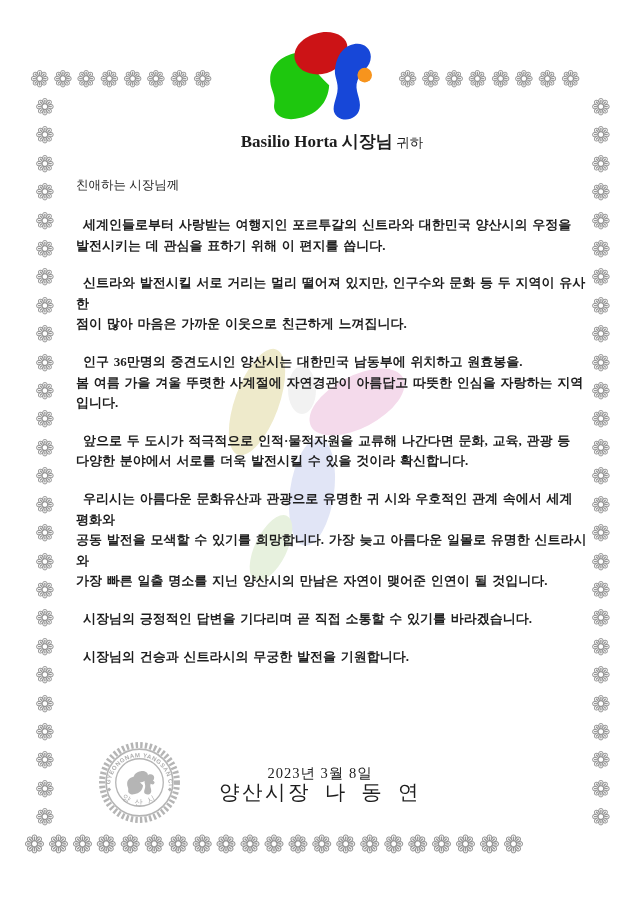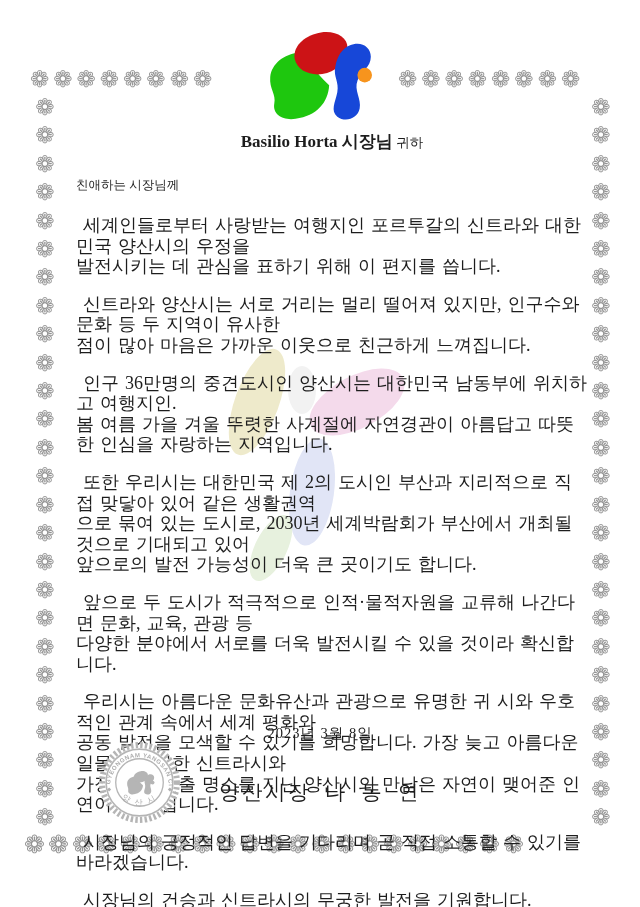--- a/index.html
+++ b/index.html
@@ -11,24 +11,24 @@
   .flower-bottom{font-size:25px;letter-spacing:3px;}
   
   .logo{position:absolute;left:256px;top:18px;width:126px;height:106px;z-index:2;}
   
   .watermark{position:absolute;left:205px;top:340px;width:235px;height:265px;z-index:0;opacity:.85;}
   
   .content{position:absolute;left:76px;top:130px;width:512px;z-index:2;}
   .recipient{font-size:17px;font-weight:bold;margin:0 0 24px 0;text-align:center;}
   .recipient .honorific{font-size:13.5px;font-weight:normal;}
   .greeting{font-size:12.5px;margin:11px 0 21px 0;}
-  .para{font-size:18px;line-height:20.6px;margin:0 0 17px 0;white-space:pre-line;
-        text-indent:7px;word-spacing:1.5px;}
+  .para{font-size:13px;line-height:20.6px;margin:0 0 17px 0;white-space:pre-line;
+        text-indent:7px;word-spacing:1.5px;font-weight:bold;}
   
-  .letter-date{position:absolute;left:0;top:724px;width:640px;text-align:center;
+  .letter-date{position:absolute;left:0;top:764px;width:640px;text-align:center;
                font-size:14.5px;letter-spacing:1px;z-index:2;}
   .signature{position:absolute;left:0;top:778px;width:640px;text-align:center;
              font-size:20.5px;letter-spacing:2.5px;word-spacing:6px;z-index:2;}
   .seal{position:absolute;left:97px;top:740px;width:85px;height:85px;z-index:2;}
 </style>
 </head>
 <body>
 
 <div class="page">
 
@@ -101,27 +101,24 @@
     <ellipse cx="152" cy="62" rx="52" ry="26" transform="rotate(-28 152 62)" style="fill: rgb(243, 212, 232);"></ellipse>
     <ellipse cx="107" cy="152" rx="22" ry="54" transform="rotate(8 107 152)" style="fill: rgb(220, 225, 245);"></ellipse>
     <ellipse cx="66" cy="208" rx="16" ry="36" transform="rotate(26 66 208)" style="fill: rgb(227, 239, 217);"></ellipse>
   </svg>
 
   <div class="content">
     <p class="recipient"><span>Basilio Horta 시장님</span><span class="honorific"> 귀하</span></p>
     <p class="greeting">친애하는 시장님께</p>
     <p class="para">세계인들로부터 사랑받는 여행지인 포르투갈의 신트라와 대한민국 양산시의 우정을
 발전시키는 데 관심을 표하기 위해 이 편지를 씁니다.</p>
-    <p class="para">신트라와 양산시는 서로 거리는 멀리 떨어져 있지만, 인구수와 문화 등 두 지역이 유사한
+    <p class="para">신트라와 발전시킬 서로 거리는 멀리 떨어져 있지만, 인구수와 문화 등 두 지역이 유사한
 점이 많아 마음은 가까운 이웃으로 친근하게 느껴집니다.</p>
-    <p class="para">인구 36만명의 중견도시인 양산시는 대한민국 남동부에 위치하고 여행지인.
+    <p class="para">인구 36만명의 중견도시인 양산시는 대한민국 남동부에 위치하고 원효봉을.
 봄 여름 가을 겨울 뚜렷한 사계절에 자연경관이 아름답고 따뜻한 인심을 자랑하는 지역입니다.</p>
-    <p class="para">또한 우리시는 대한민국 제 2의 도시인 부산과 지리적으로 직접 맞닿아 있어 같은 생활권역
-으로 묶여 있는 도시로, 2030년 세계박람회가 부산에서 개최될 것으로 기대되고 있어
-앞으로의 발전 가능성이 더욱 큰 곳이기도 합니다.</p>
     <p class="para">앞으로 두 도시가 적극적으로 인적·물적자원을 교류해 나간다면 문화, 교육, 관광 등
 다양한 분야에서 서로를 더욱 발전시킬 수 있을 것이라 확신합니다.</p>
     <p class="para">우리시는 아름다운 문화유산과 관광으로 유명한 귀 시와 우호적인 관계 속에서 세계 평화와
 공동 발전을 모색할 수 있기를 희망합니다. 가장 늦고 아름다운 일몰로 유명한 신트라시와
 가장 빠른 일출 명소를 지닌 양산시의 만남은 자연이 맺어준 인연이 될 것입니다.</p>
     <p class="para">시장님의 긍정적인 답변을 기다리며 곧 직접 소통할 수 있기를 바라겠습니다.</p>
     <p class="para">시장님의 건승과 신트라시의 무궁한 발전을 기원합니다.</p>
   </div>
 
   <svg class="seal" viewBox="0 0 84 84">

